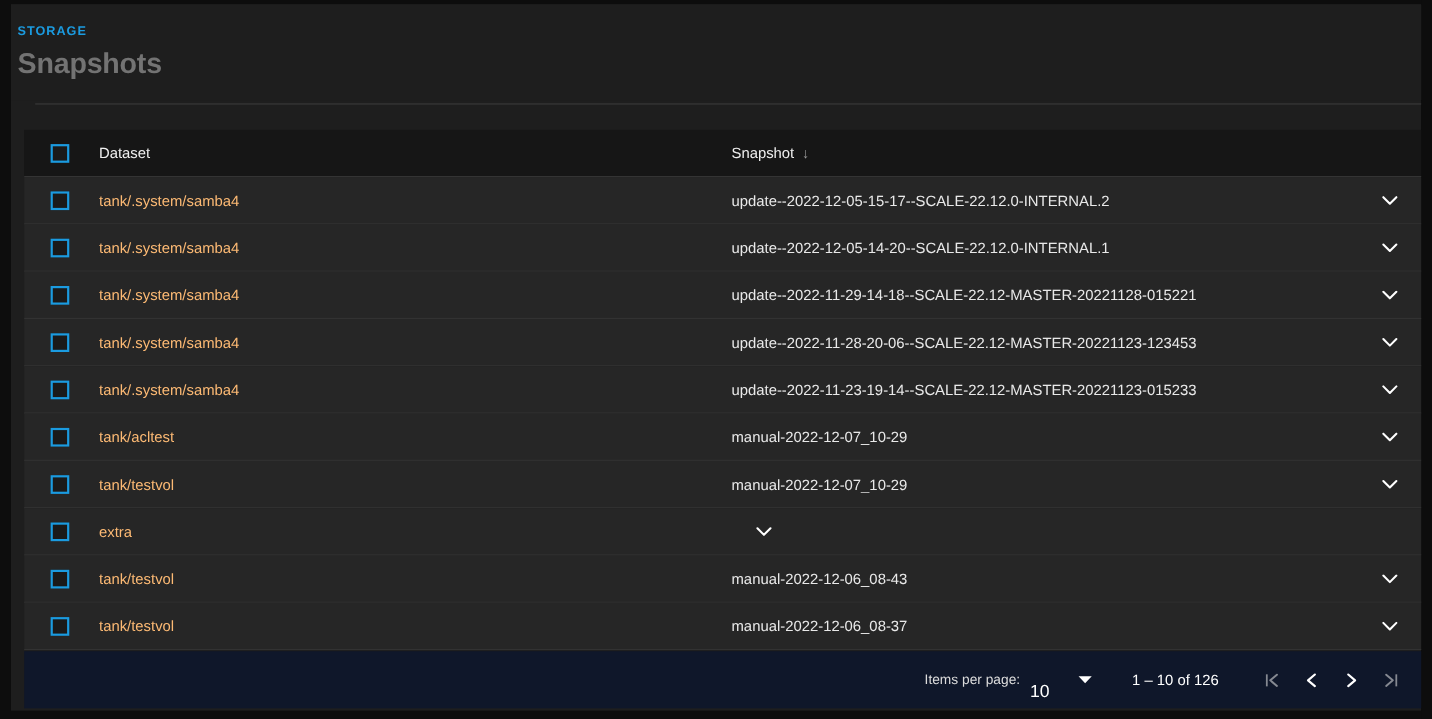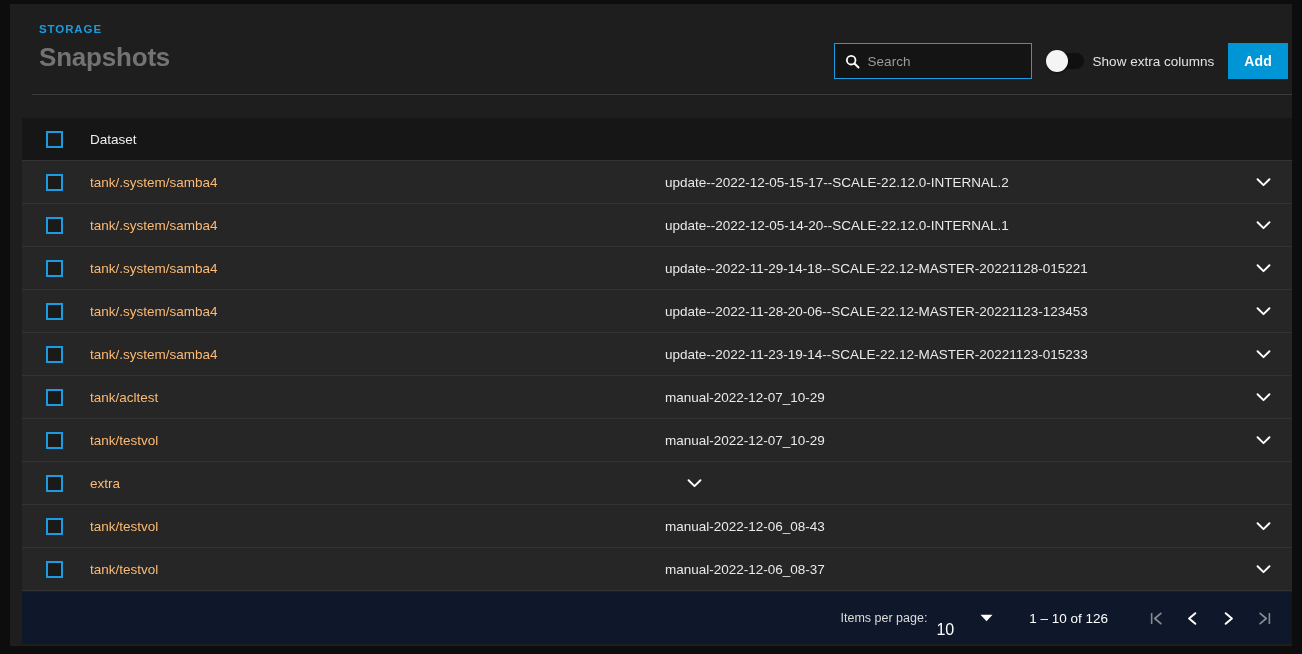--- a/index.html
+++ b/index.html
@@ -56,21 +56,21 @@
     position: absolute;
     left: 10px;
     top: 4px;
     width: 1282px;
     height: 87px;
     background: #1e1e1e;
   }
 
   .header-left {
     position: absolute;
-    left: 29px;
+    left: 6px;
     top: 18px;
   }
 
   .eyebrow {
     color: #1b9be0;
     font-size: 11.5px;
     font-weight: bold;
     letter-spacing: 0.9px;
     line-height: 14px;
   }
@@ -327,53 +327,35 @@
   <div class="gutter-right"></div>
   <div class="topstrip"></div>
 
   <div class="pageheader">
 
     <div class="header-left">
       <div class="eyebrow">STORAGE</div>
       <div class="page-title">Snapshots</div>
     </div>
 
-    <div class="header-right">
-
-      <div class="searchbox">
-        <span>
-          <svg width="15" height="15" viewBox="0 0 16 16">
-            <circle cx="6.6" cy="6.6" r="4.6" fill="none" stroke="#ffffff" stroke-width="1.9"></circle>
-            <line x1="10.1" y1="10.1" x2="14.4" y2="14.4" stroke="#ffffff" stroke-width="2.1" stroke-linecap="round"></line>
-          </svg>
-        </span>
-        <input class="search-input" type="text" placeholder="Search" style="">
-      </div>
-
-      <div class="toggle-wrap">
-        <div class="toggle">
-          <div class="knob"></div>
-        </div>
-        <div class="toggle-label">Show extra columns</div>
-      </div>
-
-      <button class="add-button">Add</button>
-    </div>
 
     <div class="header-rule"></div>
   </div>
 
   <div class="table">
 
     <div class="row thead">
       <div class="cell-check">
         <div class="checkbox"></div>
       </div>
       <div class="cell-dataset">
         <span>Dataset</span>
+      </div>
+      <div class="cell-snapshot">
+        <span>Snapshot</span><span class="sort-arrow">↓</span>
       </div>
       <div class="cell-expand"></div>
     </div>
 
     <div id="tbody">
         <div class="row tbody-row">
           <div class="cell-check">
             <div class="checkbox"></div>
           </div>
           <div class="cell-dataset">tank/.system/samba4</div>

